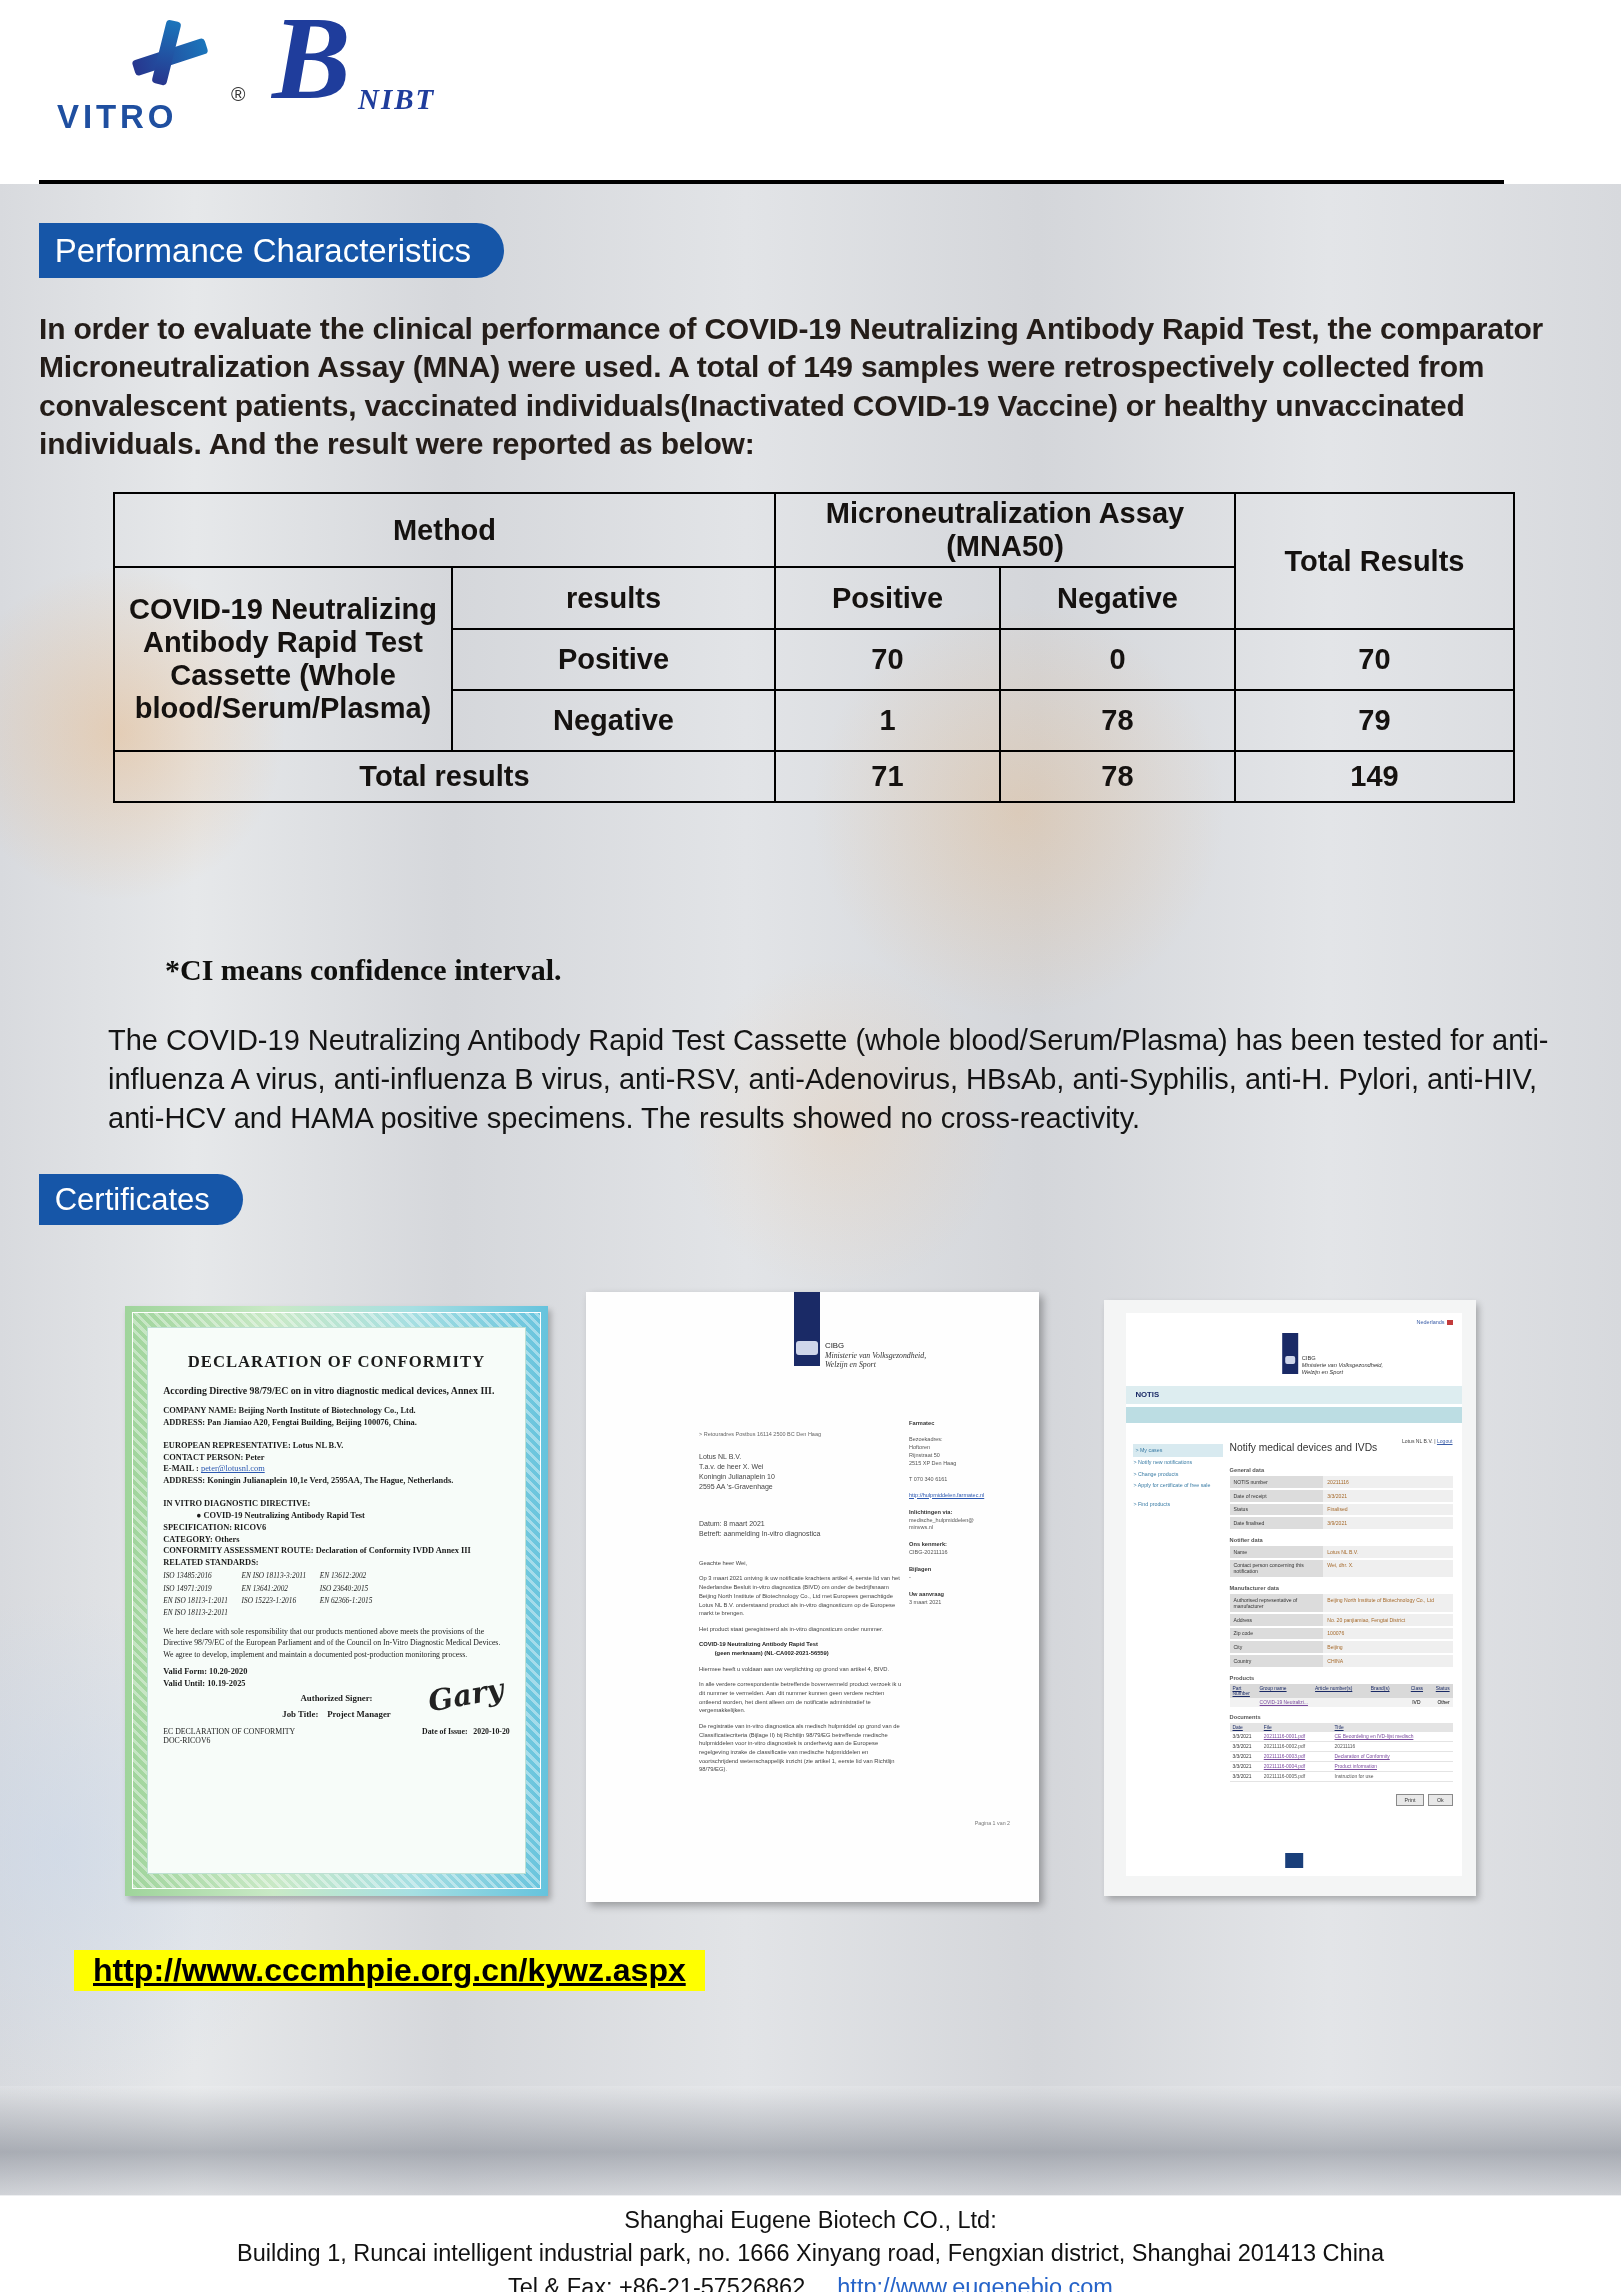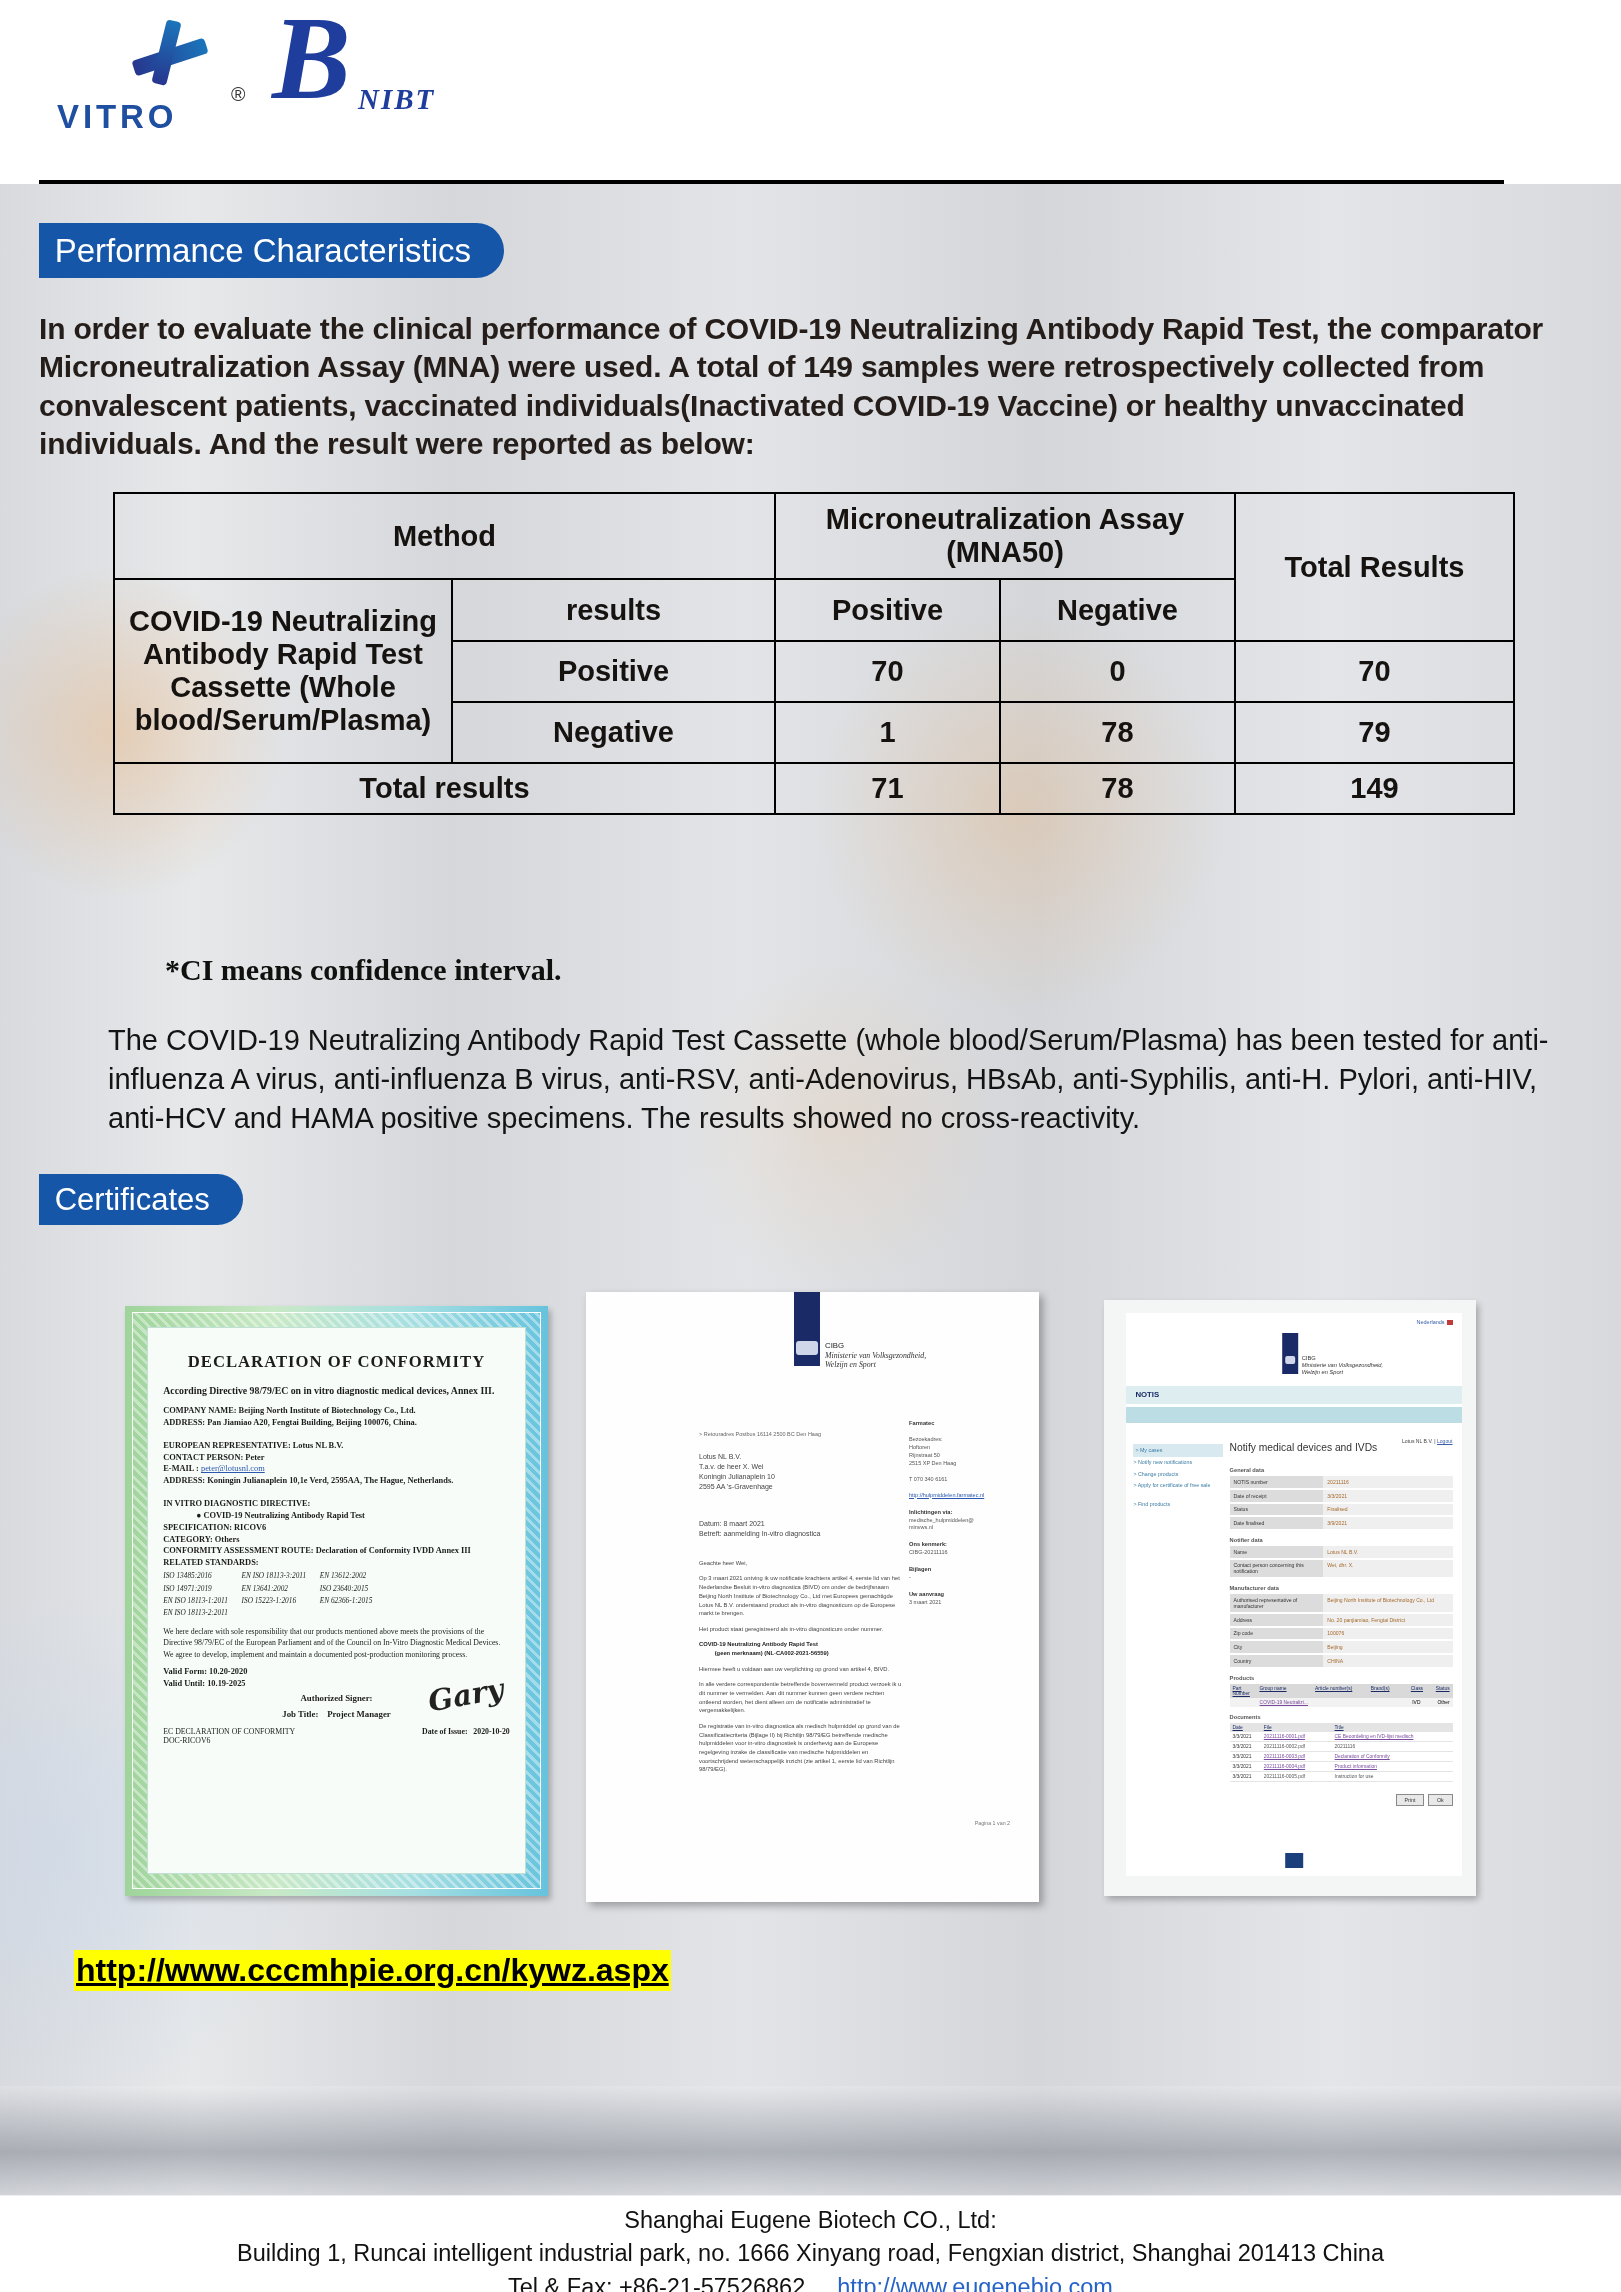--- a/index.html
+++ b/index.html
@@ -45,21 +45,21 @@
          color:#241d19;line-height:1.28;letter-spacing:-0.2px;}
   .stats{position:absolute;left:165px;top:825px;font-size:30px;font-weight:bold;color:#18110d;line-height:1.36;}
   .ci-note{position:absolute;left:165px;top:953px;font-size:30px;font-weight:bold;
            font-family:"Liberation Serif",serif;color:#10100e;}
   .para2{position:absolute;left:108px;top:1021px;width:1451px;font-size:29px;color:#141414;line-height:1.34;}
 
   
   table.perf{position:absolute;left:113px;top:492px;width:1402px;border-collapse:collapse;
              font-size:29px;font-weight:bold;color:#151210;}
   table.perf td{border:2.9px solid #000;text-align:center;vertical-align:middle;padding:2px 5.9px;}
-  table.perf .r1{height:86px;}
+  table.perf .r1{height:74px;}
   table.perf .r2{height:62px;}
   table.perf .r3{height:61px;}
   table.perf .r4{height:61px;}
   table.perf .r5{height:51px;}
 
   
   .certs{position:absolute;left:0;top:1286px;width:1621px;height:627px;}
 
   
   .cert1{position:absolute;left:125px;top:19.6px;width:423px;height:590px;
@@ -136,21 +136,21 @@
   .c3-docrow .file{width:65px;}
   .c3-docrow .file a{color:#7a4a9e;text-decoration:underline;}
   .c3-docrow .title a{color:#7a4a9e;text-decoration:underline;}
   .c3-docrow .plain{color:#555;}
   .c3-btns{display:flex;justify-content:flex-end;gap:3.9px;margin-top:11.8px;}
   .c3-btn{font-size:5.3px;border:1px solid #8a8a8a;background:#e8e8e8;padding:2px 7.8px;color:#333;}
   .c3-sq{position:absolute;bottom:7.8px;left:50%;transform:translateX(-50%);width:17.6px;height:15.7px;background:#1a3f7a;}
 
   
   .hl-link{position:absolute;left:74px;top:1950px;background:#ffff00;color:#000;font-size:32px;
-           font-weight:bold;text-decoration:underline;padding:2px 2px;}
+           font-weight:bold;text-decoration:underline;padding:2px 19px;}
 
   
   .footer{position:absolute;left:0;top:2196px;width:1621px;height:97px;background:#fff;
           text-align:center;font-size:23.5px;color:#111;line-height:1.42;padding-top:7.8px;box-sizing:border-box;}
   .footer a{color:#2563c9;text-decoration:underline;}
   .footer .tel{margin-right:25.5px;}
 </style>
 </head>
 <body>
 

